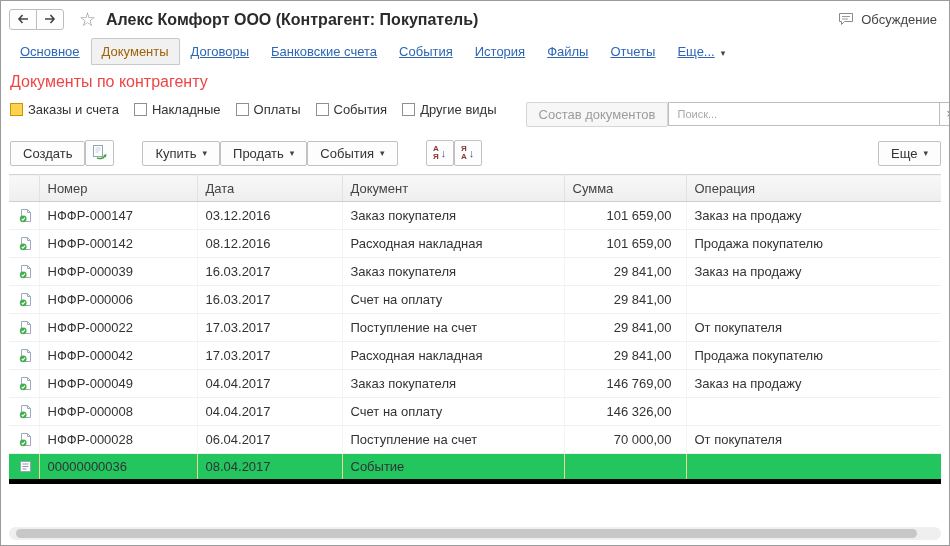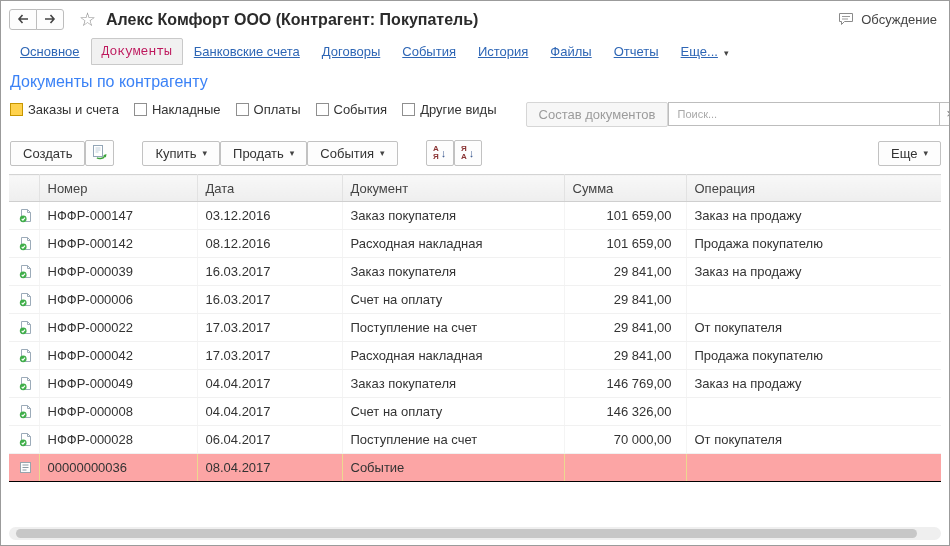--- a/index.html
+++ b/index.html
@@ -21,26 +21,26 @@
   .nav-btn.fwd  { border-radius:0 3px 3px 0; margin-left:-1px; }
   .star { margin:0 10px 0 15px; color:#8f8f8f; font-size:19px; line-height:1; cursor:pointer; }
   .title { font-size:16px; font-weight:700; color:#2b2b2b; margin:0; white-space:nowrap; }
   .discussion { margin-left:auto; display:flex; align-items:center; gap:6px;
     color:#444; font-size:13px; cursor:pointer; white-space:nowrap; }
 
   
   .tabs { display:flex; align-items:center; padding:2px 10px 0 8px; height:31px; }
   .tab { font-size:13px; color:#2e66b5; text-decoration:underline; cursor:pointer;
     padding:5px 10px; border:1px solid transparent; white-space:nowrap; }
-  .tab.active { color:#be185d; text-decoration:none; background:#f1f1f1;
-    border:1px solid #c9c9c9; border-radius:2px 2px 0 0;font-family:Liberation Mono, monospace; }
+  .tab.active { color:#a16207; text-decoration:none; background:#f1f1f1;
+    border:1px solid #c9c9c9; border-radius:2px 2px 0 0; }
   .tab .caret { text-decoration:none; display:inline-block; }
 
   
-  .heading { font-size:16px; color:#3b82f6; padding:7px 0 3px 9px; }
+  .heading { font-size:16px; color:#ef4444; padding:7px 0 3px 9px; }
 
   
   .filterbar { display:flex; align-items:flex-start; padding:8px 8px 7px 9px; }
   .cb-item { display:flex; align-items:center; margin-right:15px; cursor:pointer; }
   .cb { width:13px; height:13px; border:1px solid #8f8f8f; background:#fff; margin-right:5px; flex:0 0 auto; }
   .cb.focused { background:#ffd24d; border-color:#c79600; }
   .cb-label { font-size:13px; color:#333; white-space:nowrap; }
 
   .btn { font-size:13px; color:#333; background:#fdfdfd; border:1px solid #c2c2c2;
     border-radius:2px; padding:4px 12px; cursor:pointer; white-space:nowrap;
@@ -70,22 +70,22 @@
   table { width:100%; border-collapse:collapse; table-layout:fixed; font-size:13px; color:#333; }
   thead th { background:linear-gradient(#f8f8f8,#eeeeee); border-top:1px solid #d4d4d4;
     border-bottom:1px solid #cfcfcf; border-right:1px solid #e2e2e2;
     font-weight:400; color:#444; text-align:left; padding:5px 8px; height:27px; white-space:nowrap; }
   thead th:last-child { border-right:none; }
   tbody td { border-bottom:1px solid #f1f1f1; border-right:1px solid #f4f4f4;
     padding:5px 8px; height:28px; white-space:nowrap; overflow:hidden; }
   tbody td:last-child { border-right:none; }
   td.icon-cell, th.icon-col { padding:4px 0 2px 9px; }
   td.amount { text-align:right; padding-right:14px; }
-  tr.selected td { background:#fca5a5; border-top:1px solid #e0c87c;
-    border-bottom:1px solid #000000; border-right:1px solid #ecd88f; }
+  tr.selected td { background:#22c55e; border-top:1px solid #e0c87c;
+    border-bottom:5px solid #000000; border-right:1px solid #ecd88f; }
   tr.selected td:last-child { border-right:none; }
 
   .filler { flex:1; }
 
   
   .hscroll { margin:0 8px 5px; height:13px; background:#efefef; border-radius:7px; position:relative; }
   .hscroll .thumb { position:absolute; top:2px; bottom:2px; left:7px; right:24px;
     background:#c7c7c7; border-radius:5px; cursor:pointer; }
 </style>
 </head>
@@ -117,22 +117,22 @@
             <path d="M4 5.5h8M4 8h6" stroke="#9a9a9a"></path>
           </svg>
       </span>
       <span>Обсуждение</span>
     </div>
   </div>
 
   <div class="tabs">
       <span class="tab">Основное</span>
       <span class="tab active">Документы</span>
+      <span class="tab">Договоры</span>
       <span class="tab">Банковские счета</span>
-      <span class="tab">Договоры</span>
       <span class="tab">События</span>
       <span class="tab">История</span>
       <span class="tab">Файлы</span>
       <span class="tab">Отчеты</span>
       <span class="tab">Еще...<span class="caret">▾</span></span>
     </div>
 
   <div class="heading">Документы по контрагенту</div>
 
   <div class="filterbar">

